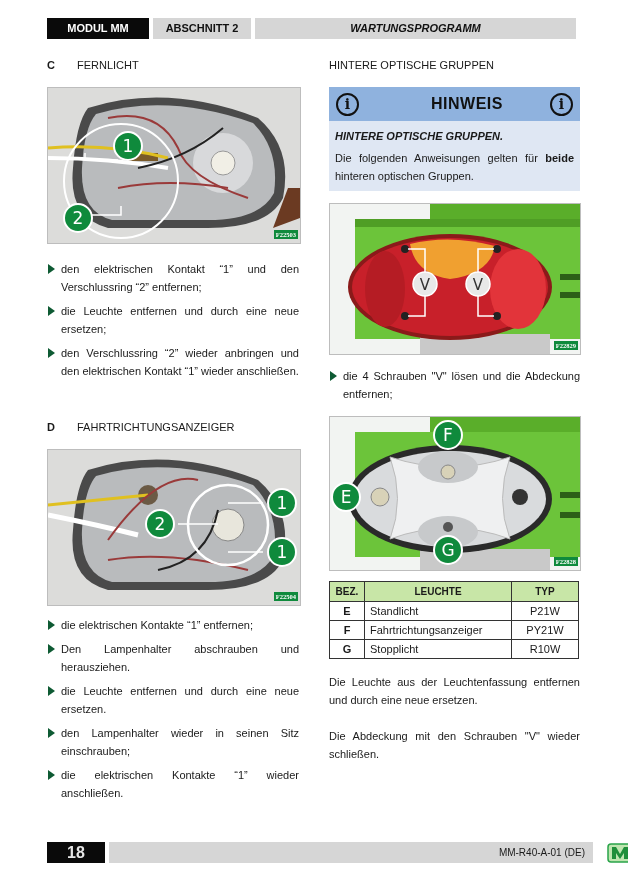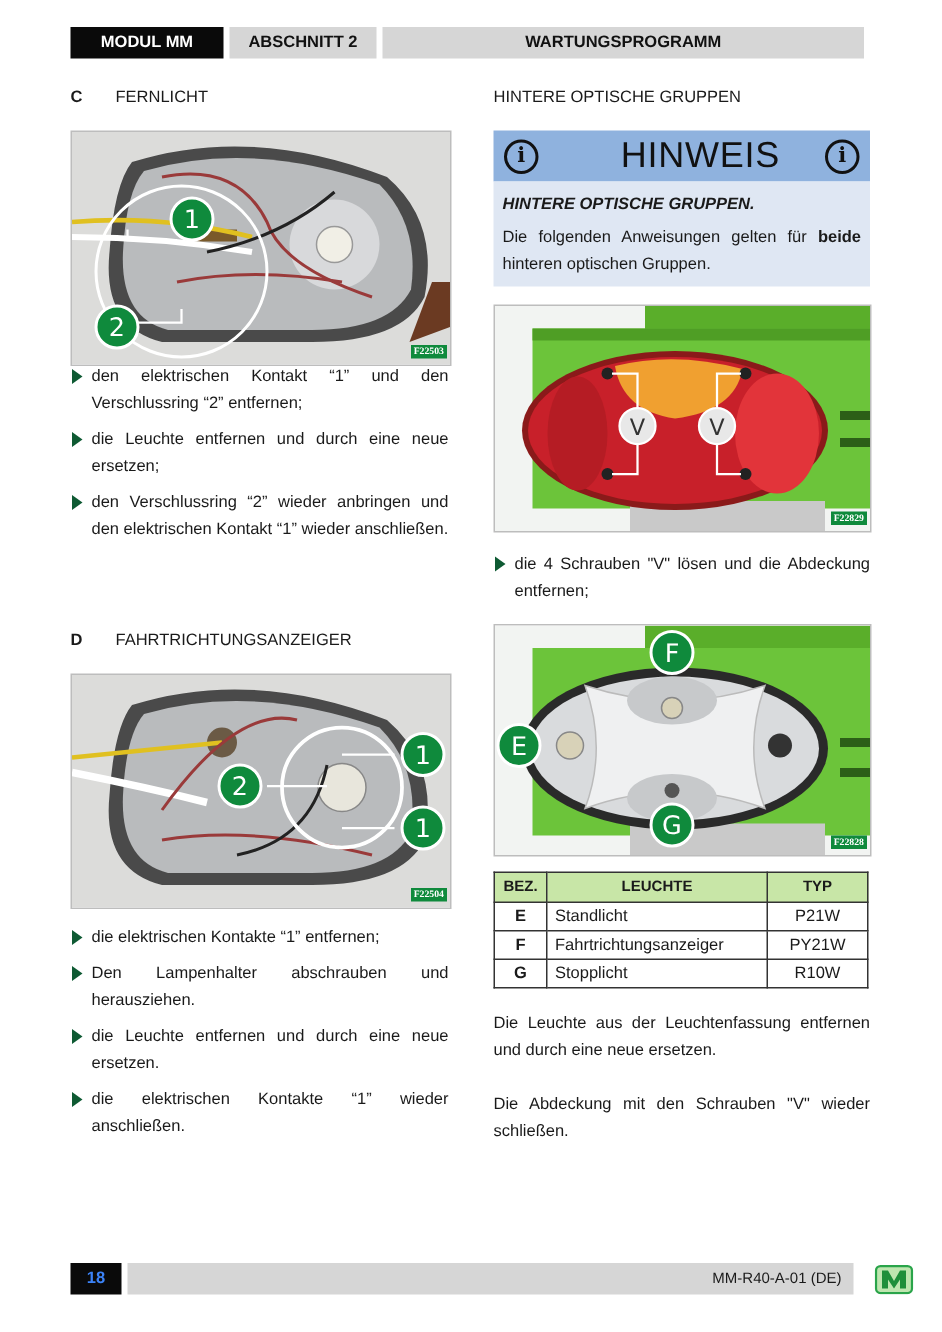--- a/index.html
+++ b/index.html
@@ -4,57 +4,57 @@
 <style>
   html, body { margin: 0; padding: 0; background: #ffffff; }
   body { width: 628px; height: 888px; position: relative; overflow: hidden;
          font-family: "Liberation Sans", "DejaVu Sans", sans-serif; color: #1a1a1a; }
 
   
   .hdr { position: absolute; top: 18px; left: 47px; height: 21px; display: flex; gap: 4px; }
   .hdr div { height: 21px; line-height: 21px; font-size: 11px; font-weight: bold; text-align: center; }
   .hdr .modul { width: 102px; background: #0a0a0a; color: #ffffff; }
   .hdr .abschnitt { width: 98px; background: #d6d6d6; color: #111; }
-  .hdr .wartung { width: 321px; background: #d6d6d6; color: #111; }
+  .hdr .wartung { width: 321px; background: #d6d6d6; color: #111; font-style: italic; }
 
   .sec { position: absolute; font-size: 11px; }
   .sec .letter { font-weight: bold; display: inline-block; width: 30px; }
 
   .photo { position: absolute; overflow: hidden; border: 1px solid #bdbdbd; }
   .photo svg { display: block; }
   .fig { position: absolute; right: 2px; bottom: 4px; background: #0f8a3c; color: #fff;
          font-size: 6.5px; font-weight: bold; padding: 1px 2px; font-family: Liberation Serif, serif; text-align: right; }
 
   .bullets { position: absolute; font-size: 11px; line-height: 18px; }
   .bullets .item { position: relative; padding-left: 14px; margin-bottom: 6px; text-align: justify; }
   .bullets .item::before { content: ""; position: absolute; left: 1px; top: 4px;
          border-left: 7px solid #0e5a33; border-top: 5px solid transparent; border-bottom: 5px solid transparent; }
 
   .para { position: absolute; font-size: 11px; line-height: 18px; text-align: justify; }
 
   
   .note { position: absolute; left: 329px; top: 87px; width: 251px; }
   .note .bar { height: 34px; background: #8fb2de; display: flex; align-items: center; justify-content: space-between; padding: 0 7px; }
-  .note .bar .title { font-size: 24px; font-weight: normal; color: #111; letter-spacing: 0.5px; margin-left: 25px; }
+  .note .bar .title { font-size: 16px; font-weight: bold; color: #111; letter-spacing: 0.5px; margin-left: 25px; }
   .note .bar .info { width: 19px; height: 19px; border: 2px solid #111; border-radius: 50%;
          font-family: "DejaVu Serif", serif; font-weight: bold; font-size: 14px; line-height: 19px; text-align: center; color: #111; }
   .note .body { background: #dfe7f3; padding: 6px 6px 6px 6px; font-size: 11px; line-height: 18px; }
   .note .body .h { font-weight: bold; margin-bottom: 4px; font-style: italic; }
   .note .body .t { text-align: justify; }
 
   
   table.lamps { position: absolute; left: 329px; top: 581px; width: 250px; border-collapse: collapse; font-size: 11px; }
   table.lamps th { background: #c8e6a7; font-weight: bold; font-size: 10px; border: 1px solid #333; height: 17px; }
   table.lamps td { border: 1px solid #333; height: 18px; padding: 0 5px; }
   table.lamps td.c { text-align: center; font-weight: bold; }
   table.lamps td.typ { text-align: center; }
 
   
   .ftr { position: absolute; top: 842px; left: 47px; height: 21px; display: flex; gap: 4px; align-items: center; }
-  .ftr .page { width: 34px; height: 21px; background: #0a0a0a; color: #3b82f6; font-weight: bold; font-size: 11px; line-height: 21px; text-align: center; }
+  .ftr .page { width: 58px; height: 21px; background: #0a0a0a; color: #e5e5e5; font-weight: bold; font-size: 16px; line-height: 21px; text-align: center; }
   .ftr .doc { width: 484px; height: 21px; background: #d6d6d6; font-size: 10px; line-height: 21px; text-align: right; padding-right: 8px; box-sizing: border-box; }
   .logo { width: 26px; height: 20px; margin-left: 10px; }
 </style>
 </head>
 <body>
 
 <div class="hdr">
   <div class="modul">MODUL MM</div>
   <div class="abschnitt">ABSCHNITT 2</div>
   <div class="wartung">WARTUNGSPROGRAMM</div>
@@ -86,21 +86,21 @@
       <text x="80" y="64" font-size="17" fill="#fff" text-anchor="middle" font-family="DejaVu Sans, sans-serif">1</text>
     </g>
     <g>
       <circle cx="30" cy="130" r="14" fill="#0f8a3c" stroke="#fff" stroke-width="2"></circle>
       <text x="30" y="136" font-size="17" fill="#fff" text-anchor="middle" font-family="DejaVu Sans, sans-serif">2</text>
     </g>
   </svg>
   <span class="fig">F22503</span>
 </div>
 
-<div class="bullets" style="left:47px; top:242px; width:252px;">
+<div class="bullets" style="left:47px; top:260px; width:252px;">
   <div class="item">den elektrischen Kontakt “1” und den Verschlussring “2” entfernen;</div>
   <div class="item">die Leuchte entfernen und durch eine neue ersetzen;</div>
   <div class="item">den Verschlussring “2” wieder anbringen und den elektrischen Kontakt “1” wieder anschließen.</div>
 </div>
 
 <div class="sec" style="left:47px; top:421px;">
   <span class="letter">D</span><span>FAHRTRICHTUNGSANZEIGER</span>
 </div>
 
 <div class="photo" style="left:47px; top:449px; width:252px; height:155px;">
@@ -132,20 +132,21 @@
       <text x="234" y="108" font-size="17" fill="#fff" text-anchor="middle" font-family="DejaVu Sans, sans-serif">1</text>
     </g>
   </svg>
   <span class="fig">F22504</span>
 </div>
 
 <div class="bullets" style="left:47px; top:616px; width:252px;">
   <div class="item">die elektrischen Kontakte “1” entfernen;</div>
   <div class="item">Den Lampenhalter abschrauben und herausziehen.</div>
   <div class="item">die Leuchte entfernen und durch eine neue ersetzen.</div>
+  <div class="item">den Lampenhalter wieder in seinen Sitz einschrauben;</div>
   <div class="item">die elektrischen Kontakte “1” wieder anschließen.</div>
 </div>
 
 <div class="sec" style="left:329px; top:59px; font-weight:normal;">HINTERE OPTISCHE GRUPPEN</div>
 
 <div class="note">
   <div class="bar">
     <span class="info">i</span>
     <span class="title">HINWEIS</span>
     <span class="info">i</span>

